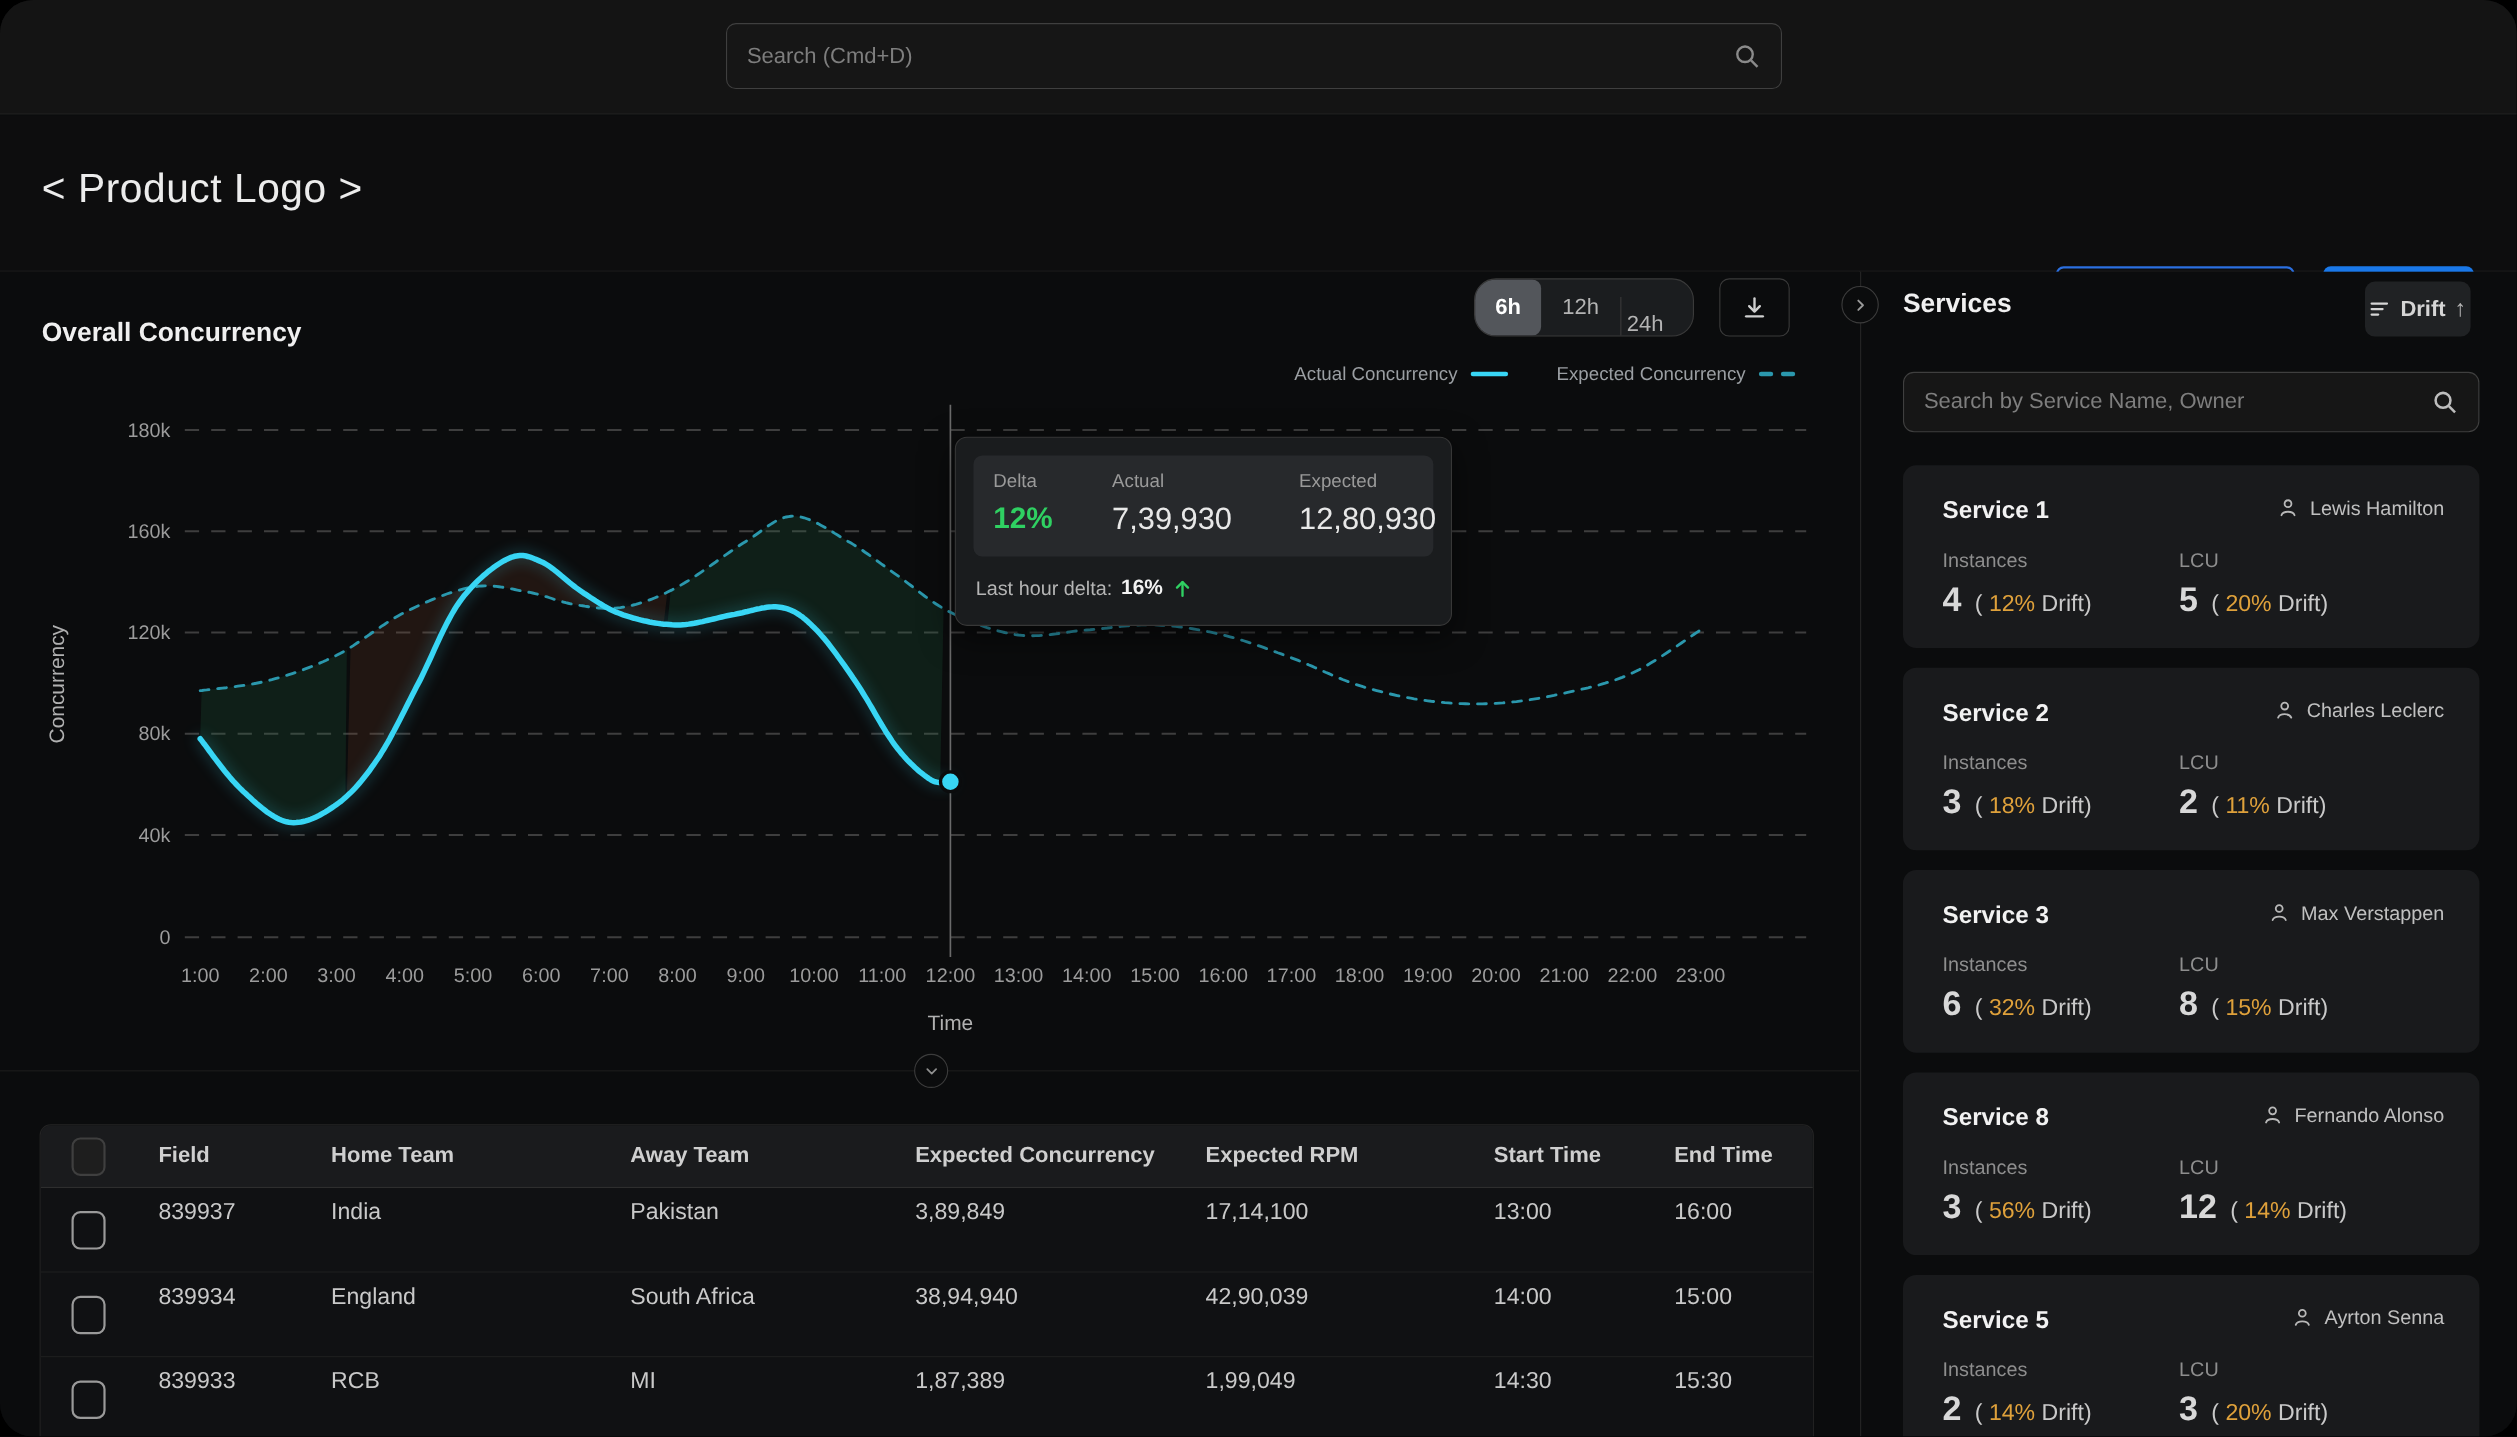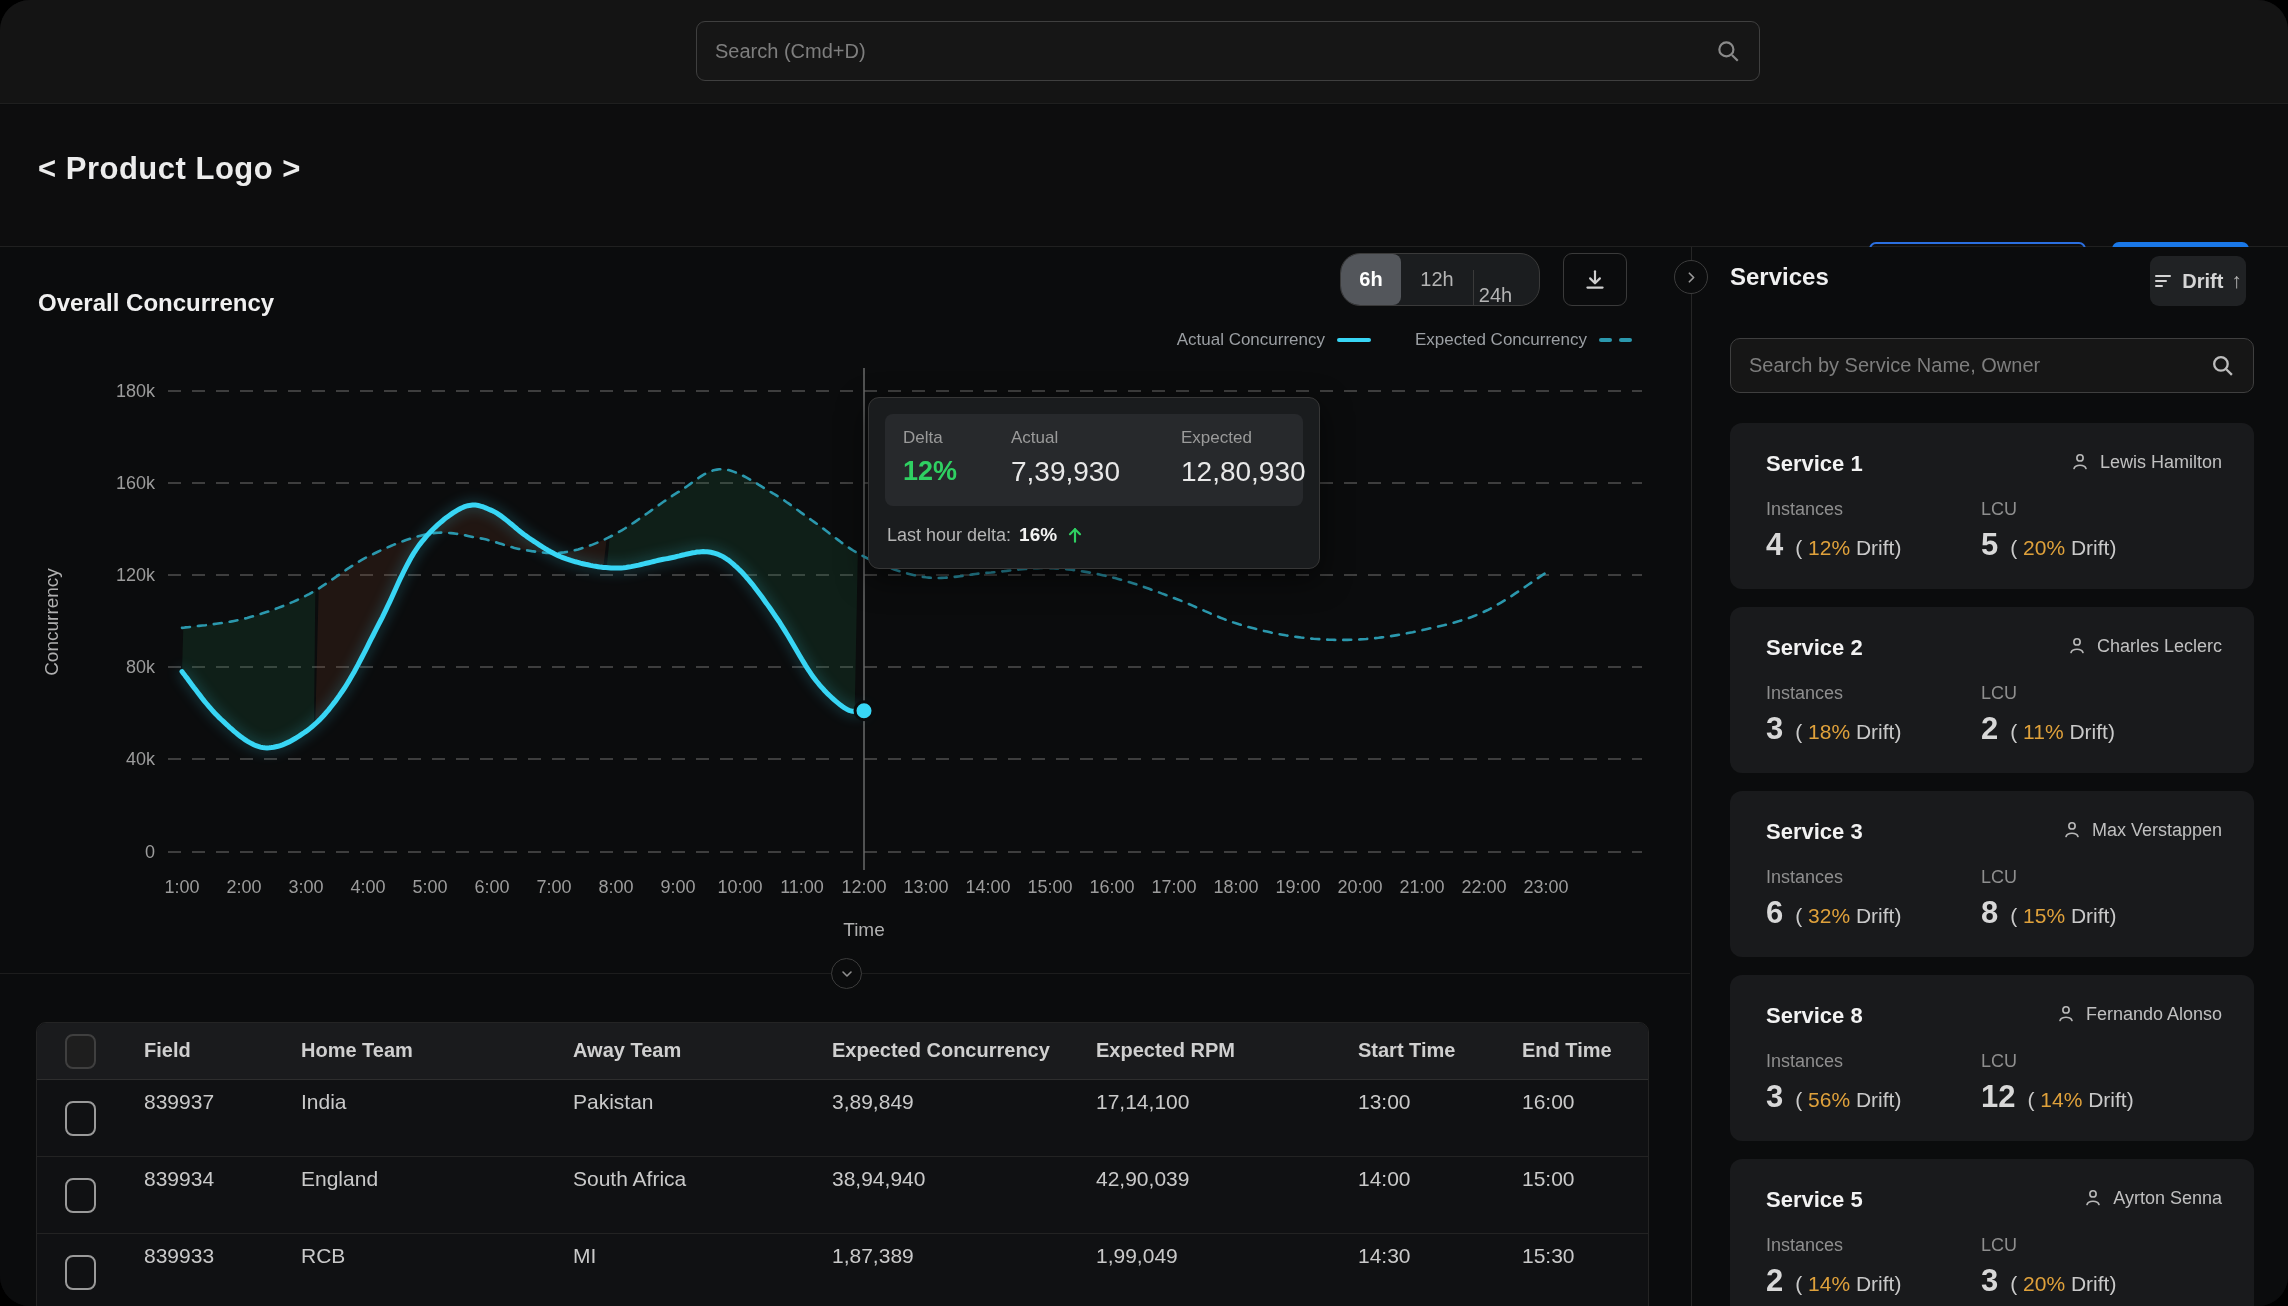--- a/index.html
+++ b/index.html
@@ -5,25 +5,25 @@
   * { margin:0; padding:0; box-sizing:border-box; }
   body { background:#000; font-family:"Liberation Sans", sans-serif; }
   .page { position:relative; width:2288px; height:1306px; background:#0b0c0d; border-radius:30px; overflow:hidden; }
 
   
   .topbar { position:absolute; left:0; top:0; width:100%; height:104px; background:#141414; border-bottom:1px solid #1f1f1f; }
   .searchbox { position:absolute; display:flex; align-items:center; background:#161616; border:1.5px solid #3f3f3f; border-radius:9px; }
   .searchbox input { flex:1; background:transparent; border:none; outline:none; color:#cfcfcf; font-size:20px; font-family:"Liberation Sans",sans-serif; padding:0 18px; height:100%; }
   .searchbox input::placeholder { color:#7e7e7e; }
   .searchbox .mag { flex:none; margin-right:18px; }
-  .global-search { left:696px; top:21px; width:1064px; height:60px;align-items:center; }
+  .global-search { left:660px; top:21px; width:960px; height:60px;align-items:center; }
 
   
   .header { position:absolute; left:0; top:105px; width:100%; height:142px; background:#0d0d0e; border-bottom:1px solid #202020; }
-  .logo { position:absolute; left:38px; top:46px; font-size:31px; font-weight:700; color:#ececec; letter-spacing:.5px; }
+  .logo { position:absolute; left:38px; top:46px; font-size:37px; font-weight:400; color:#ececec; letter-spacing:.5px; }
   .btn { position:absolute; height:47px; border-radius:7px; font-size:21px; font-weight:700; font-family:"Liberation Sans",sans-serif; cursor:pointer; }
   .btn-outline { left:1869px; top:137px; width:217px; background:transparent; border:2px solid #2b6fe0; color:#4b96f5; }
   .btn-primary { left:2112px; top:137px; width:137px; background:#1a78e8; border:none; color:#fff; }
 
   
   .main { position:absolute; left:0; top:247px; width:1690px; height:1059px; background:#0b0c0d; }
   .chart-title { position:absolute; left:38px; top:42px; font-size:24px; font-weight:700; color:#f0f0f0; }
   .range-toggle { position:absolute; left:1340px; top:6px; width:200px; height:53px; background:#1b1d1f; border:1px solid #3a3a3a; border-radius:20px; display:flex; align-items:center; overflow:hidden; }
   .range-seg { display:flex; align-items:center; justify-content:center; height:100%; font-size:20px; color:#b4b4b4; cursor:pointer; position:relative; }
   .range-seg.active { background:#53565b; color:#fff; border-radius:8px; font-weight:700; }

